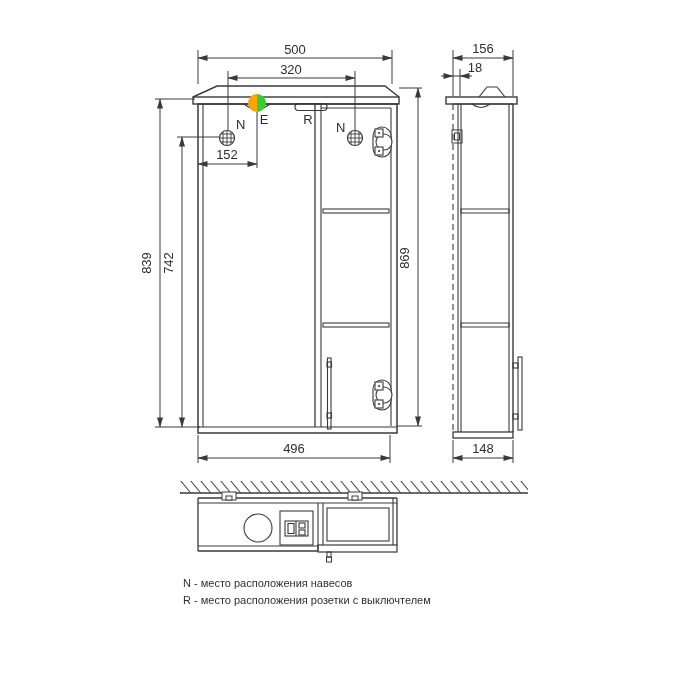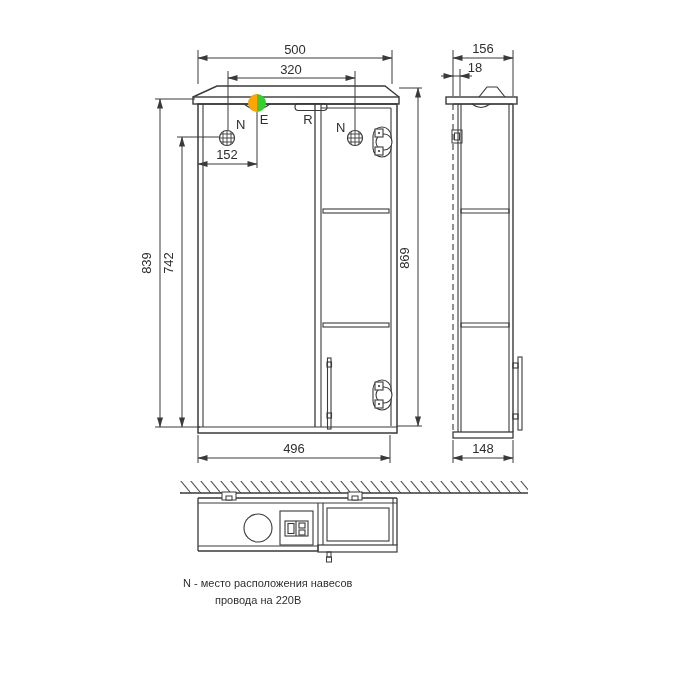--- a/index.html
+++ b/index.html
@@ -236,15 +236,15 @@
   <text x="173" y="263" text-anchor="middle" transform="rotate(-90 173 263)">742</text>
   <text x="409" y="258" text-anchor="middle" transform="rotate(-90 409 258)">869</text>
   <text x="294" y="453" text-anchor="middle">496</text>
   <text x="483" y="53" text-anchor="middle">156</text>
   <text x="475" y="72" text-anchor="middle">18</text>
   <text x="483" y="453" text-anchor="middle">148</text>
 </svg>
 
 <div class="legend">
   <div>N - место расположения навесов</div>
-  <div class="indent">провода на 220В</div>
+  <div>R - место расположения розетки с выключтелем</div>
 </div>
 </div>
 
 </body></html>

